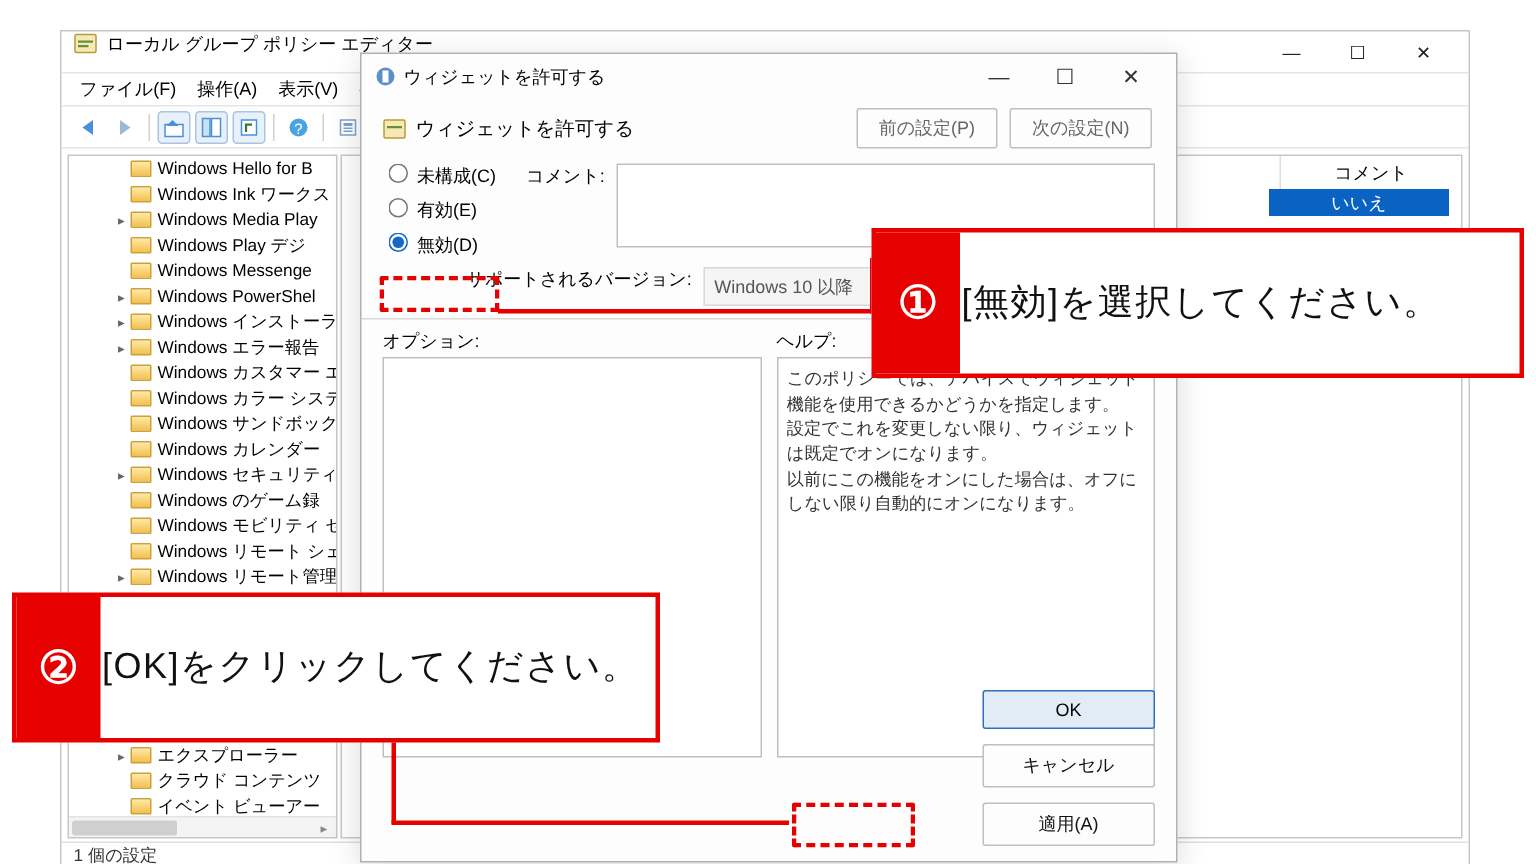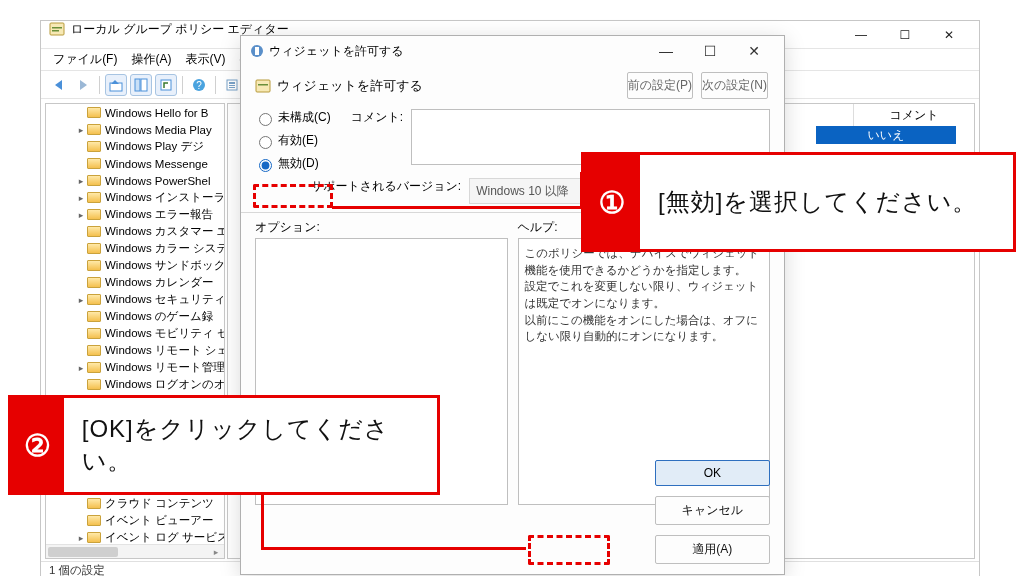--- a/index.html
+++ b/index.html
@@ -29,62 +29,62 @@
   .tree-inner { position:absolute; left:0; top:0; width:250px; }
   .tree-item { display:flex; align-items:center; height:17px; font-size:11.5px; white-space:nowrap; padding-left:2px; }
   .chev { width:10px; display:inline-block; text-align:center; color:#666; font-size:9px; margin-right:1px; }
   .folder-ico { width:14px; height:11px; background:linear-gradient(#ffe9a8,#f4c04e); border:1px solid #caa23b; border-radius:1px; margin-right:4px; display:inline-block; }
   .indent2 { padding-left: 30px; }
 
   .right-pane { flex:1; border:1px solid #c7c7c7; margin:2px 4px 2px 2px; background:#fff; position:relative; }
   .rp-header { position:absolute; top:0; left:0; right:0; height:22px; display:flex; }
   .rp-col1 { flex:1; border-right:1px solid #ddd; }
   .rp-col2 { width:120px; text-align:center; font-size:12px; padding-top:3px; }
-  .rp-row { position:absolute; top:22px; right:18px; width:140px; height:18px; background:#0a63c2; color:#fff; text-align:center; font-size:12px; line-height:18px; }
+  .rp-row { position:absolute; top:22px; right:8px; width:120px; height:18px; background:#0a63c2; color:#fff; text-align:center; font-size:12px; line-height:18px; }
 
   .statusbar { position:absolute; bottom:0; left:0; right:0; height:18px; border-top:1px solid #e0e0e0; padding:1px 8px; font-size:11.5px; color:#333; }
 
   
   .dialog { position:absolute; left:240px; top:35px; width:545px; height:540px; background:#fdfdfd; border:1px solid #b0b0b0; box-shadow:0 4px 20px rgba(0,0,0,.15); }
   .dlg-titlebar { height:30px; display:flex; align-items:center; padding:0 8px; }
   .dlg-titlebar .title { flex:1; font-size:12px; margin-left:4px; }
   .dlg-win-ctrl { display:flex; }
   .dlg-win-ctrl div { width:44px; height:30px; display:flex; align-items:center; justify-content:center; font-size:14px; color:#333; }
   .dlg-body { padding:6px 14px 10px 14px; }
   .dlg-header-row { display:flex; align-items:center; margin-bottom:10px; }
   .dlg-header-row .hicon { width:16px; height:16px; margin-right:6px; }
   .dlg-header-row .htitle { flex:1; font-size:13px; }
   .nav-btns { display:flex; gap:8px; margin-right:2px; }
-  .btn { border:1px solid #bfbfbf; background:#fdfdfd; padding:4px 0; font-size:12px; border-radius:2px; color:#666; }
+  .btn { border:1px solid #bfbfbf; background:#fdfdfd; padding:4px 14px; font-size:12px; border-radius:2px; color:#666; }
   .btn.enabled { color:#111; }
   .btn.primary { background:#e1ecf7; border-color:#2e6fbf; color:#000; }
 
   .radio-row { display:flex; align-items:flex-start; gap:20px; margin:6px 0 2px 0; }
   .radios { display:flex; flex-direction:column; gap:6px; margin-left:4px; }
-  .radio { display:flex; align-items:flex-end; gap:6px; font-size:12px; }
+  .radio { display:flex; align-items:flex-start; gap:6px; font-size:12px; }
   .radio input { accent-color:#1668c5; width:13px; height:13px; }
   .comment-block { flex:1; display:flex; gap:8px; }
   .comment-block textarea { flex:1; height:56px; border:1px solid #bfbfbf; resize:none; font-size:12px; padding:2px; }
   .supported { display:flex; align-items:flex-start; gap:8px; margin:6px 0 8px 56px; font-size:12px; }
   .supported .val { flex:1; border:1px solid #d8d8d8; background:#f5f5f5; padding:4px 6px; height:26px; color:#555; }
 
   .sep { height:1px; background:#d8d8d8; margin:6px -14px; }
   .columns { display:flex; gap:10px; height:286px; margin-top:2px; }
   .col { flex:1; display:flex; flex-direction:column; }
   .col-label { font-size:12px; margin-bottom:2px; }
   .col-box { flex:1; border:1px solid #bfbfbf; background:#fff; padding:6px; font-size:11.5px; color:#333; line-height:1.45; overflow:hidden; }
 
   .dlg-buttons { position:absolute; bottom:10px; right:14px; display:flex; gap:10px;flex-direction:column; }
   .dlg-buttons .btn { padding:5px 26px; }
 
   
   .callout { position:absolute; border:3px solid #e60000; background:#fff; display:flex; align-items:center; }
   .callout .num { background:#e60000; color:#fff; font-size:30px; width:56px; align-self:stretch; display:flex; align-items:center; justify-content:center; font-weight:bold; }
   .callout .num::before { content:""; }
-  .callout .txt { font-size:24px; font-weight:500; padding:8px 18px; letter-spacing:1px; line-height:1.35; color:#111; font-family:"Yu Gothic","Meiryo",sans-serif; }
+  .callout .txt { font-size:24px; font-weight:500; padding:8px 1px; letter-spacing:1px; line-height:1.35; color:#111; font-family:"Yu Gothic","Meiryo",sans-serif; }
 
   
   .dash-hl { position:absolute; border:3px dashed #e60000; border-radius:2px; pointer-events:none; }
   
   .rline { position:absolute; background:#e60000; }
 
   
   .hscroll { position:absolute; bottom:0; left:0; right:0; height:14px; background:#f4f4f4; border-top:1px solid #e3e3e3; }
   .hscroll .thumb { position:absolute; left:2px; top:2px; height:10px; width:70px; background:#cfcfcf; border-radius:2px; }
   .hscroll .ra { position:absolute; right:2px; top:2px; width:12px; height:10px; display:flex; align-items:center; justify-content:center; color:#888; font-size:9px; }
@@ -169,20 +169,25 @@
     </div>
   </div>
 
   <div class="content-area">
     <div class="tree-pane">
       <div class="tree-inner" id="tree-inner">
           <div class="tree-item indent2">
             <span class="chev"></span>
             <span class="folder-ico"></span>
             <span>Windows Hello for B</span>
+          </div>
+          <div class="tree-item indent2">
+            <span class="chev"></span>
+            <span class="folder-ico"></span>
+            <span>Windows Ink ワークス</span>
           </div>
           <div class="tree-item indent2">
             <span class="chev">▸</span>
             <span class="folder-ico"></span>
             <span>Windows Media Play</span>
           </div>
           <div class="tree-item indent2">
             <span class="chev"></span>
             <span class="folder-ico"></span>
             <span>Windows Play デジ</span>

